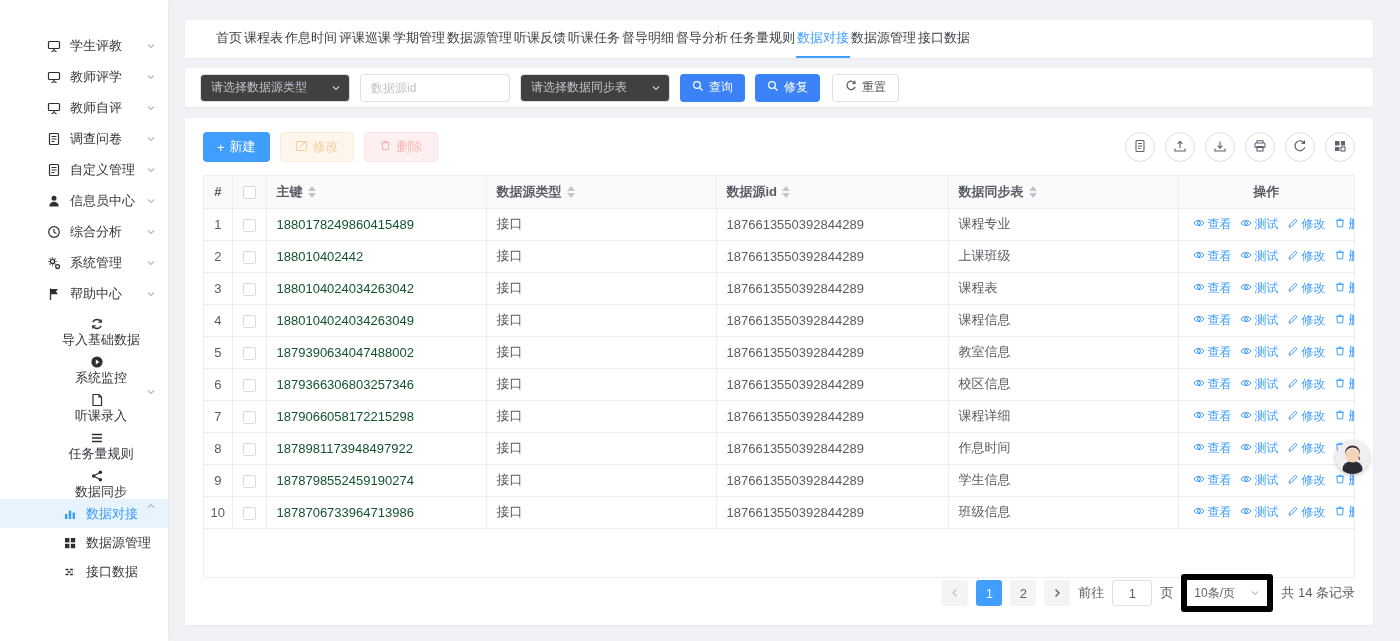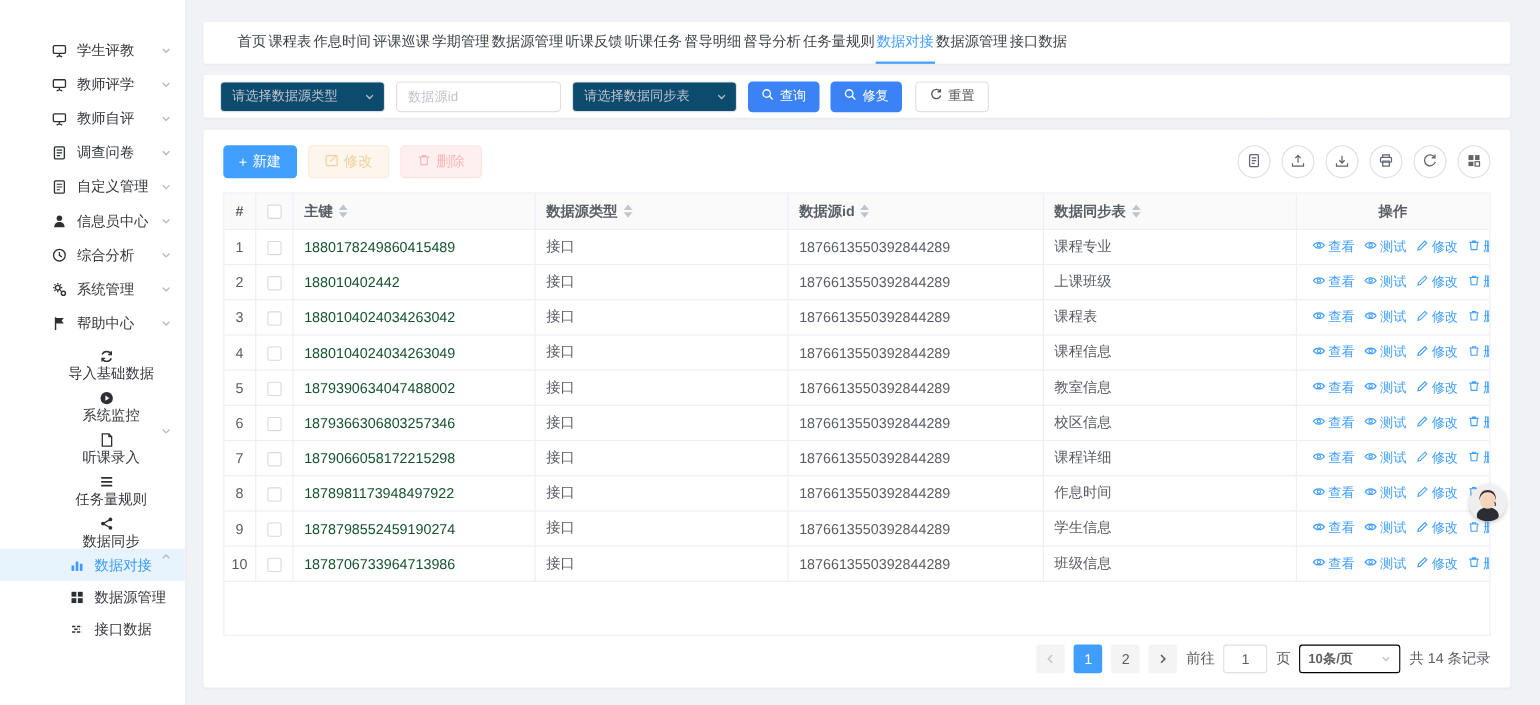--- a/index.html
+++ b/index.html
@@ -20,21 +20,21 @@
   .main { position:absolute; left:185px; top:0; width:1188px; height:641px; }
   .card { background:#fff; border-radius:2px; box-shadow:0 1px 3px rgba(0,0,0,.04); }
 
   
   .tabbar { margin-top:20px; height:38px; display:flex; align-items:stretch; justify-content:flex-start; padding:0 30px; }
   .tab { display:flex; align-items:center; font-size:13px; color:#3d4147; cursor:pointer; border-bottom:2px solid transparent; padding:0 1px; }
   .tab.active { color:#409eff; border-bottom-color:#409eff; }
 
   
   .filter-card { margin-top:10px; height:39px; display:flex; align-items:center; padding:0 15px; gap:10px; }
-  .sel { width:150px; height:28px; border:1px solid #dcdfe6; border-radius:4px; background:#0c4a6e; display:flex; align-items:center; padding:0 8px 0 10px; font-size:12px; color:#bfc4cd; cursor:pointer; }
+  .sel { width:150px; height:28px; border:1px solid #dcdfe6; border-radius:4px; background:#404040; display:flex; align-items:center; padding:0 8px 0 10px; font-size:12px; color:#bfc4cd; cursor:pointer; }
   .sel .sel-caret { margin-left:auto; color:#c0c4cc; display:inline-flex; }
   .f-input { width:150px; height:28px; border:1px solid #dcdfe6; border-radius:4px; padding:0 10px; font-size:12px; color:#606266; outline:none; font-family:inherit; }
   .f-input::placeholder { color:#bfc4cd; }
   .btn { height:28px; border-radius:4px; font-size:12px; display:inline-flex; align-items:center; gap:5px; padding:0 12px; cursor:pointer; border:none; font-family:inherit; }
   .btn-primary { background:#3b82f6; color:#fff;justify-content:flex-end; }
   .btn-plain { background:#fff; border:1px solid #dcdfe6; color:#53575e; }
   .btn-reset { margin-left:2px; }
 
   
   .main-card { margin-top:11px; height:507px; padding:14px 18px; position:relative; }
@@ -62,21 +62,21 @@
   .act-cell { text-align:center; }
   .act-link { color:#409eff; font-size:12px; text-decoration:none; display:inline-flex; align-items:center; gap:3px; margin:0 4px; cursor:pointer; }
 
   
   .pager { position:absolute; right:18px; bottom:13px; display:flex; align-items:center; gap:8px; font-size:13px; color:#585d64; }
   .pg-btn { min-width:26px; height:26px; padding:0 4px; border:none; border-radius:3px; background:#f4f4f5; color:#5a5e66; font-size:13px; display:inline-flex; align-items:center; justify-content:center; cursor:pointer; font-family:inherit; }
   .pg-btn.active { background:#409eff; color:#fff; }
   .pg-btn.dim { color:#c0c4cc; }
   .pg-pages { display:inline-flex; gap:8px; }
   .goto-input { width:40px; height:26px; border:1px solid #dcdfe6; border-radius:3px; text-align:center; font-size:13px; color:#606266; outline:none; font-family:inherit; }
-  .size-sel { width:92px; height:26px; border:1px solid #000000; border-radius:3px; background:#fff; display:flex; align-items:center; padding:0 7px; font-size:12px; color:#606266; cursor:pointer;font-weight:bold; }
+  .size-sel { width:92px; height:38px; border:6px solid #000000; border-radius:3px; background:#fff; display:flex; align-items:center; padding:0 7px; font-size:12px; color:#606266; cursor:pointer; }
   .size-sel .sel-caret { margin-left:auto; color:#c0c4cc; display:inline-flex; }
 
   
   .helper { position:absolute; left:1336px; top:441px; width:33px; height:33px; border-radius:50%; background:#fff; box-shadow:0 1px 5px rgba(0,0,0,.25); display:flex; align-items:center; justify-content:center; overflow:hidden; cursor:pointer; }
 </style>
 </head>
 <body>
 
 <div class="page">
 

